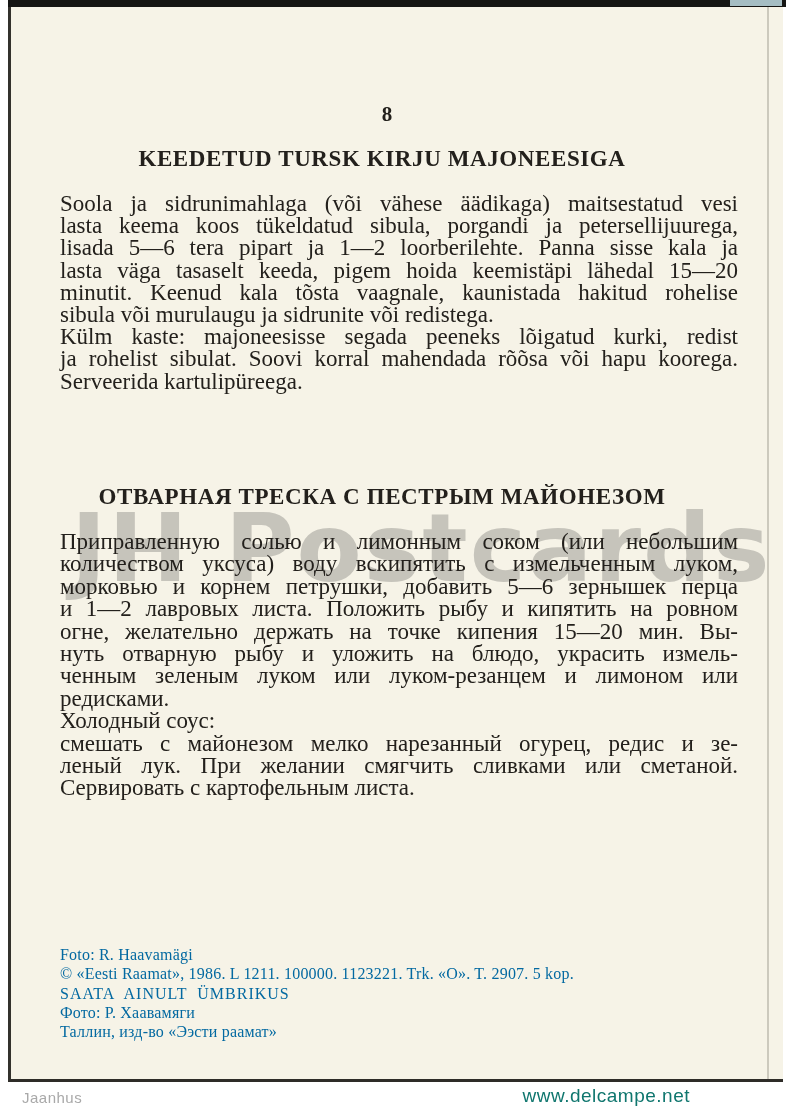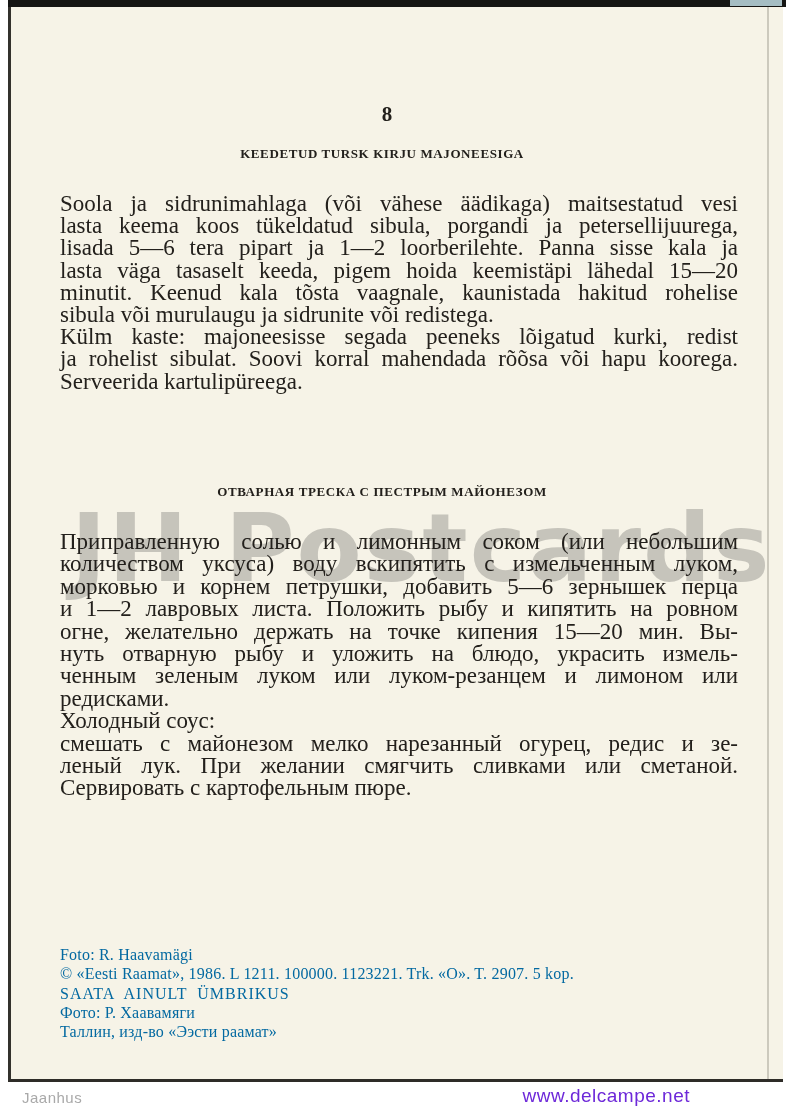--- a/index.html
+++ b/index.html
@@ -67,21 +67,21 @@
     left: 0; right: 20px; top: 95px;
     text-align: center;
     font-size: 21px;
     font-weight: bold;
     color: #23201c;
   }
   .recipe-title {
     position: absolute;
     left: 0; right: 30px;
     text-align: center;
-    font-size: 13px;
+    font-size: 23px;
     font-weight: bold;
     letter-spacing: 0.6px;
     color: #23201c;
   }
   .title-et { top: 139px; }
   .title-ru { top: 477px; }
   .para {
     position: absolute;
     left: 49px;
     width: 678px;
@@ -117,21 +117,21 @@
     position: absolute;
     left: 22px; top: 4px;
     font-size: 15px;
     color: #a9a9a9;
     letter-spacing: 0.5px;
   }
   .site {
     position: absolute;
     right: 16px; top: 0px;
     font-size: 19px;
-    color: #6d28d9;
+    color: #0f766e;
     letter-spacing: 0.5px;
   }
 </style>
 </head>
 <body>
 
 <div class="stage">
 
   <div class="top-strip">
     <div class="top-strip-blue"></div>
@@ -166,21 +166,21 @@
       <div class="tline j">количеством уксуса) воду вскипятить с измельченным луком,</div>
       <div class="tline j">морковью и корнем петрушки, добавить 5—6 зернышек перца</div>
       <div class="tline j">и 1—2 лавровых листа. Положить рыбу и кипятить на ровном</div>
       <div class="tline j">огне, желательно держать на точке кипения 15—20 мин. Вы-</div>
       <div class="tline j">нуть отварную рыбу и уложить на блюдо, украсить измель-</div>
       <div class="tline j">ченным зеленым луком или луком-резанцем и лимоном или</div>
       <div class="tline">редисками.</div>
       <div class="tline">Холодный соус:</div>
       <div class="tline j">смешать с майонезом мелко нарезанный огурец, редис и зе-</div>
       <div class="tline j">леный лук. При желании смягчить сливками или сметаной.</div>
-      <div class="tline">Сервировать с картофельным пюре.</div>
+      <div class="tline">Сервировать с картофельным листа.</div>
     </div>
 
     <div class="imprint">
       <div class="tline">Foto: R. Haavamägi</div>
       <div class="tline">© «Eesti Raamat», 1986. L 1211. 100000. 1123221. Trk. «O». T. 2907. 5 kop.</div>
       <div class="tline caps">SAATA AINULT ÜMBRIKUS</div>
       <div class="tline">Фото: Р. Хаавамяги</div>
       <div class="tline">Таллин, изд-во «Ээсти раамат»</div>
     </div>
 

